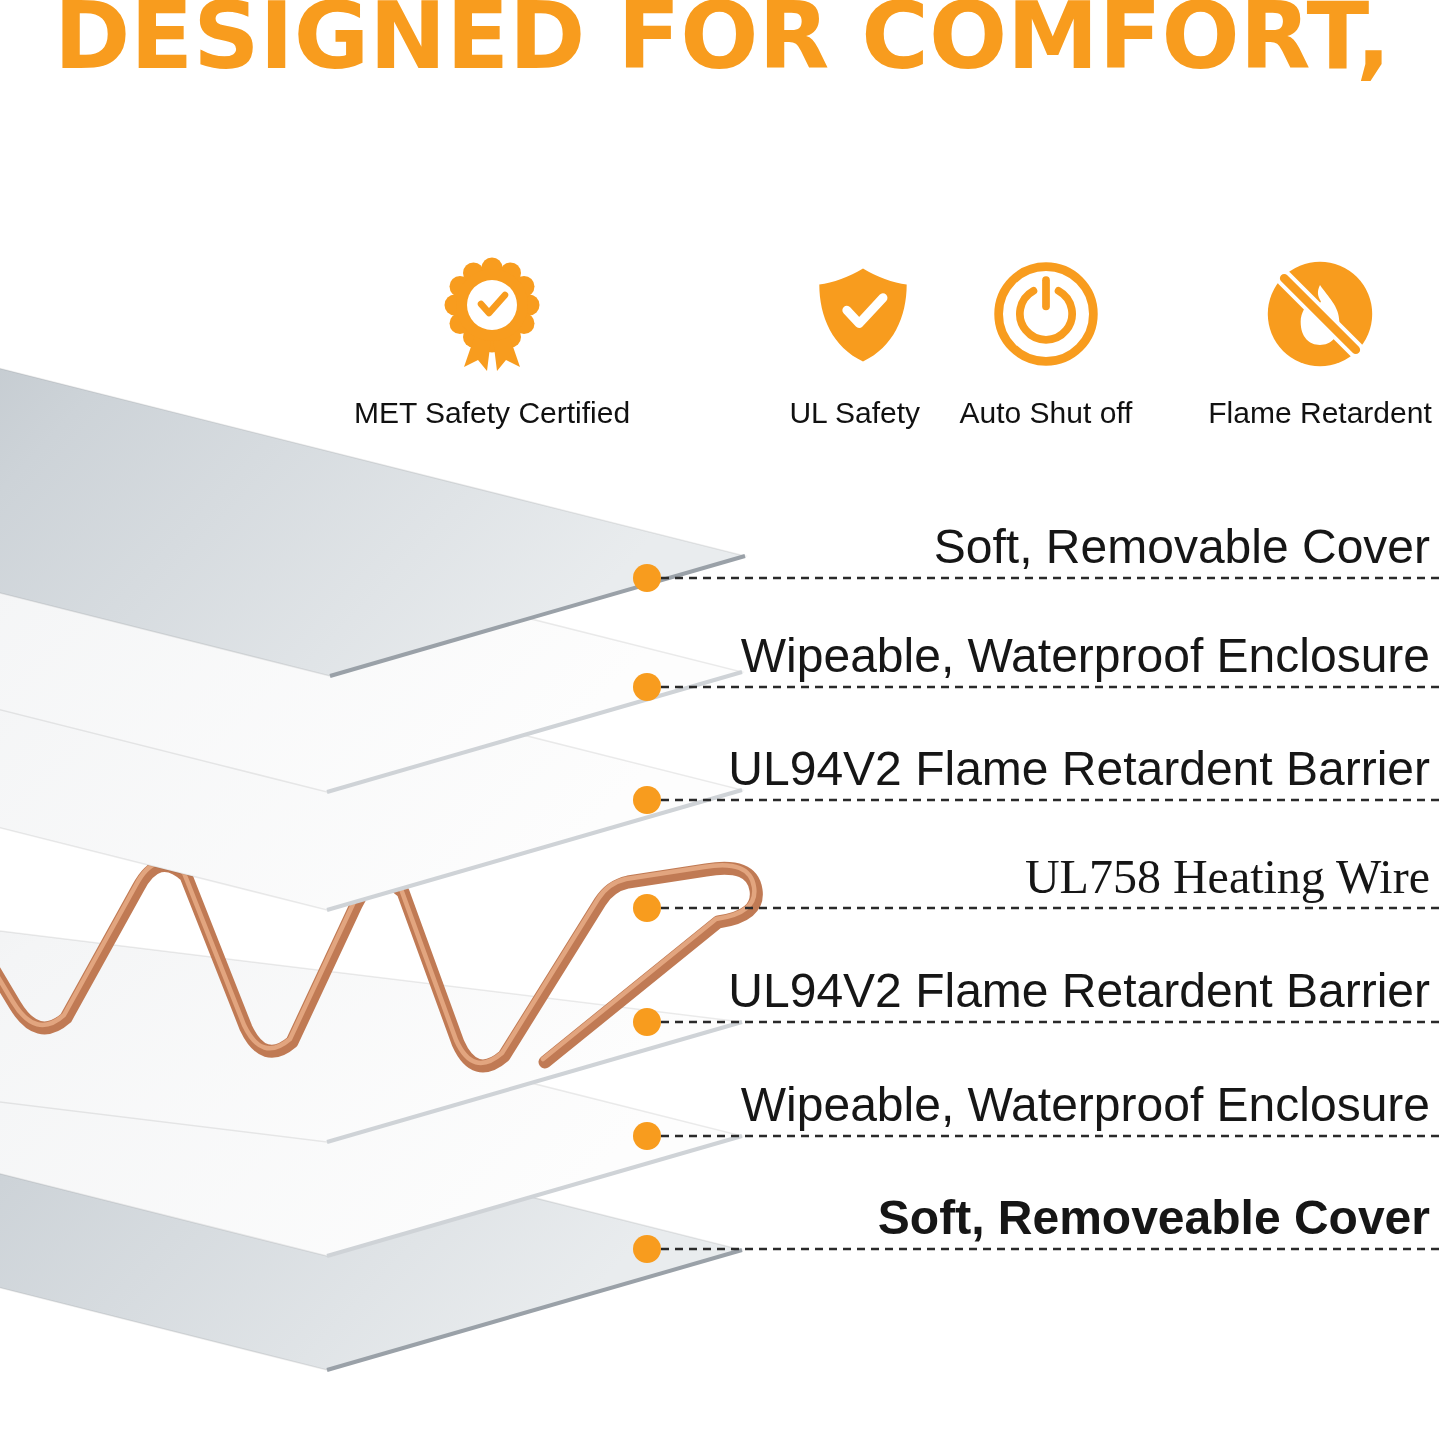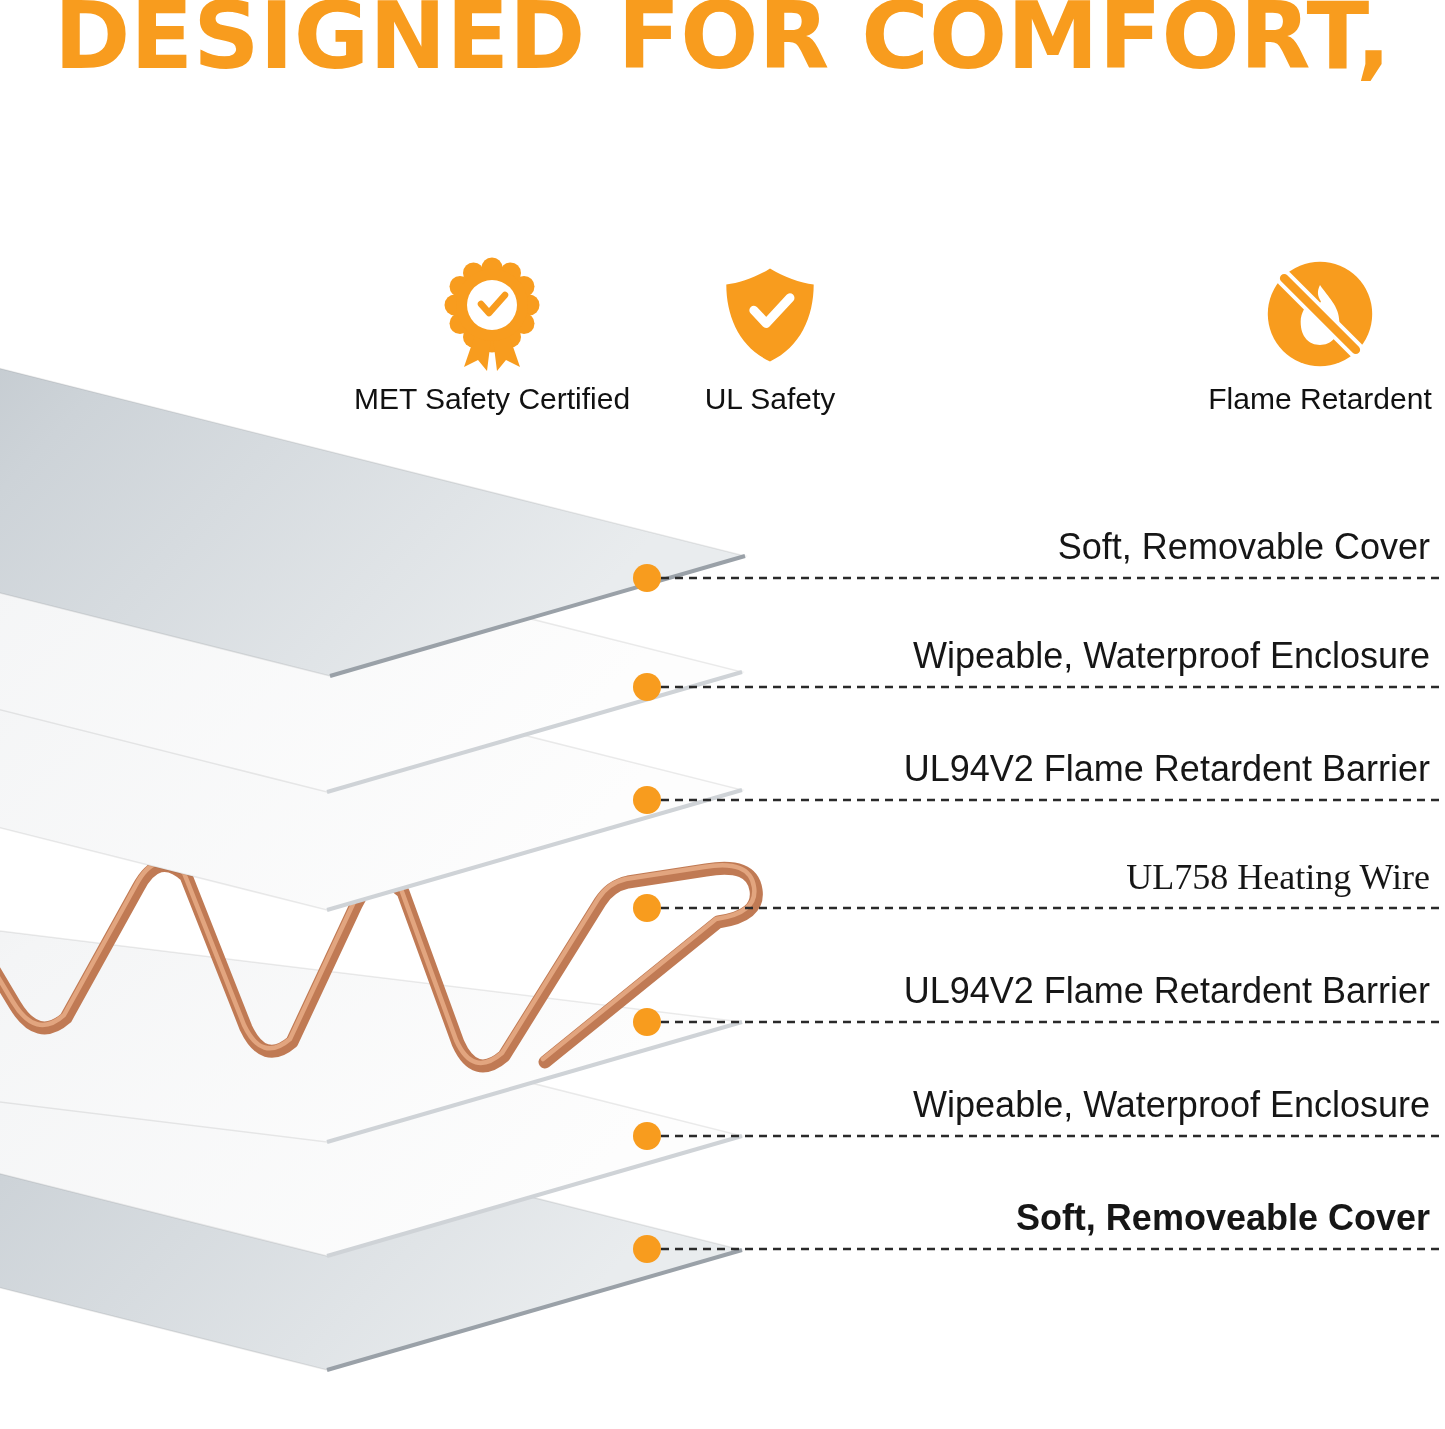--- a/index.html
+++ b/index.html
@@ -9,27 +9,27 @@
   }
   .title{
     position:absolute;top:-16px;left:0;width:100%;text-align:center;
     color:#F89C1E;font-family:"DejaVu Sans", sans-serif;font-weight:bold;
     font-size:92px;line-height:1.16;letter-spacing:0px;white-space:nowrap;
   }
   .diagram-svg{position:absolute;left:0;top:0;width:1445px;height:1429px;}
   .badges{position:absolute;top:252px;left:0;width:100%;height:180px;}
   .badge{position:absolute;top:0;width:300px;display:flex;flex-direction:column;align-items:center;}
   .badge .ic{height:124px;display:flex;align-items:center;justify-content:center;}
-  .badge-label{font-size:30px;color:#111;margin-top:6px;white-space:nowrap;}
+  .badge-label{font-size:30px;color:#111;margin-top:20px;white-space:nowrap;}
   .badge-1{left:342px;}
-  .badge-2{left:620px;}
+  .badge-2{left:620px;align-items:flex-end;}
   .badge-3{left:896px;}
   .badge-4{left:1170px;}
   .callout-label{
-    position:absolute;right:15px;font-size:36px;color:#161616;
+    position:absolute;right:15px;font-size:48px;color:#161616;
     white-space:nowrap;line-height:46px;
   }
   .cl-1{top:524px;}
   .cl-2{top:633px;}
   .cl-3{top:746px;}
   .cl-4{top:854px;font-family:Liberation Serif, serif;}
   .cl-5{top:968px;}
   .cl-6{top:1082px;}
   .cl-7{top:1195px;font-weight:bold;}
 </style>
@@ -133,20 +133,30 @@
   <div class="badge badge-2">
     <div class="ic">
       <svg width="114" height="114" viewBox="-60 -60 120 120">
         <path d="M0,-48 C14,-39 32,-33 46,-31 C46,3 32,35 0,50 C-32,35 -46,3 -46,-31 C-32,-33 -14,-39 0,-48 Z" fill="#F89C1E"></path>
         <path d="M -17 -4 L -4 10 L 21 -17" fill="none" stroke="#ffffff" stroke-width="9.5" stroke-linecap="round" stroke-linejoin="round"></path>
       </svg>
     </div>
     <div class="badge-label">UL Safety</div>
   </div>
 
+  <div class="badge badge-3">
+    <div class="ic">
+      <svg width="116" height="116" viewBox="-60 -60 120 120">
+        <circle cx="0" cy="0" r="49" fill="none" stroke="#F89C1E" stroke-width="9"></circle>
+        <path d="M -13 -24 A 27 27 0 1 0 13 -24" fill="none" stroke="#F89C1E" stroke-width="8" stroke-linecap="round"></path>
+        <line x1="0" y1="-35" x2="0" y2="-8" stroke="#F89C1E" stroke-width="8" stroke-linecap="round"></line>
+      </svg>
+    </div>
+    <div class="badge-label">Auto Shut off</div>
+  </div>
 
   <div class="badge badge-4">
     <div class="ic">
       <svg width="116" height="116" viewBox="-60 -60 120 120">
         <circle cx="0" cy="0" r="54" fill="#F89C1E"></circle>
         <path d="M0,-30 C8,-18 20,-8 20,8 C20,24 11,32 0,32 C-11,32 -20,24 -20,8 C-20,-2 -14,-9 -9,-16 C-6,-10 -1,-9 1,-13 C-3,-19 -3,-24 0,-30 Z" fill="#ffffff"></path>
         <line x1="-37" y1="-37" x2="37" y2="37" stroke="#ffffff" stroke-width="17" stroke-linecap="round"></line>
         <line x1="-37" y1="-37" x2="37" y2="37" stroke="#F89C1E" stroke-width="9" stroke-linecap="round"></line>
       </svg>
     </div>

